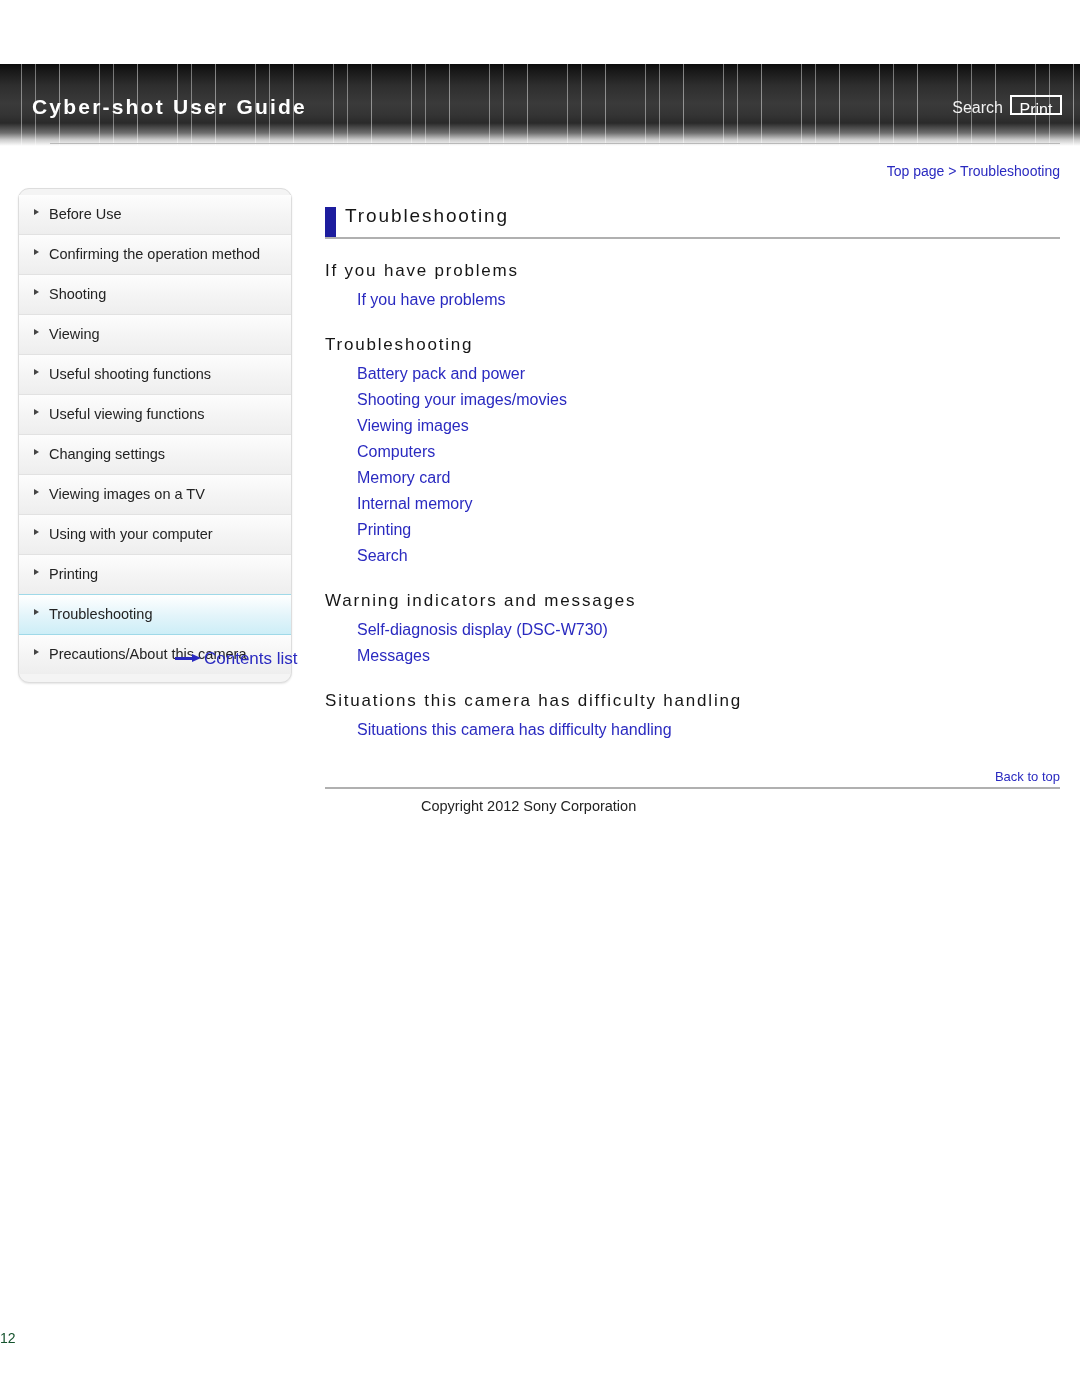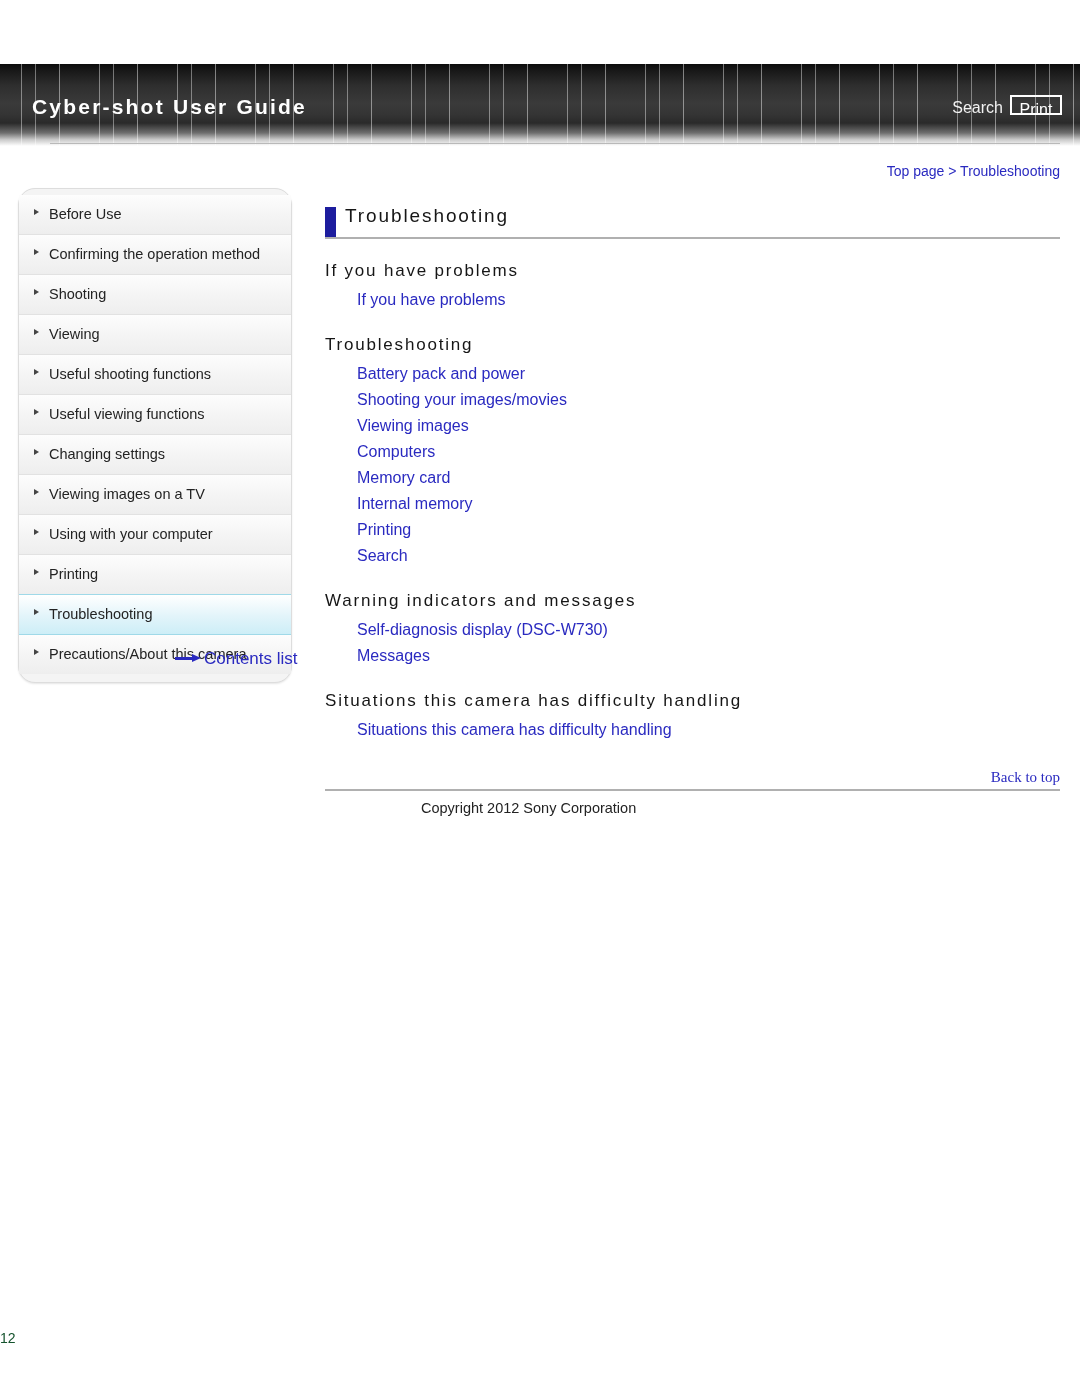--- a/index.html
+++ b/index.html
@@ -105,21 +105,21 @@
   }
 
   
   .sidebar {
     position: absolute;
     left: 18px;
     top: 188px;
     width: 274px;
     background: #f4f4f4;
     border: 1px solid #dddddd;
-    border-radius: 17px;
+    border-radius: 11px;
     box-sizing: border-box;
     padding: 6px 0 8px 0;
     box-shadow: 0 1px 2px rgba(0,0,0,0.10);
   }
   .nav-item {
     position: relative;
     padding: 9px 10px 9px 30px;
     font-size: 14.5px;
     color: #232323;
     line-height: 21px;
@@ -211,24 +211,23 @@
     margin-bottom: 6px;
   }
   .link-row {
     font-size: 16px;
     color: #2a2ac0;
     margin-left: 32px;
     line-height: 26px;
   }
   .back-to-top {
     text-align: right;
-    font-size: 15px;
+    font-size: 13px;
     color: #2a2ac0;
     margin-top: 26px;
-    font-family: Liberation Serif, serif;
   }
   .footer-rule {
     height: 2px;
     background: #b0b0b0;
     margin-top: 3px;
   }
   .copyright {
     font-size: 14.5px;
     color: #232323;
     margin-top: 9px;

